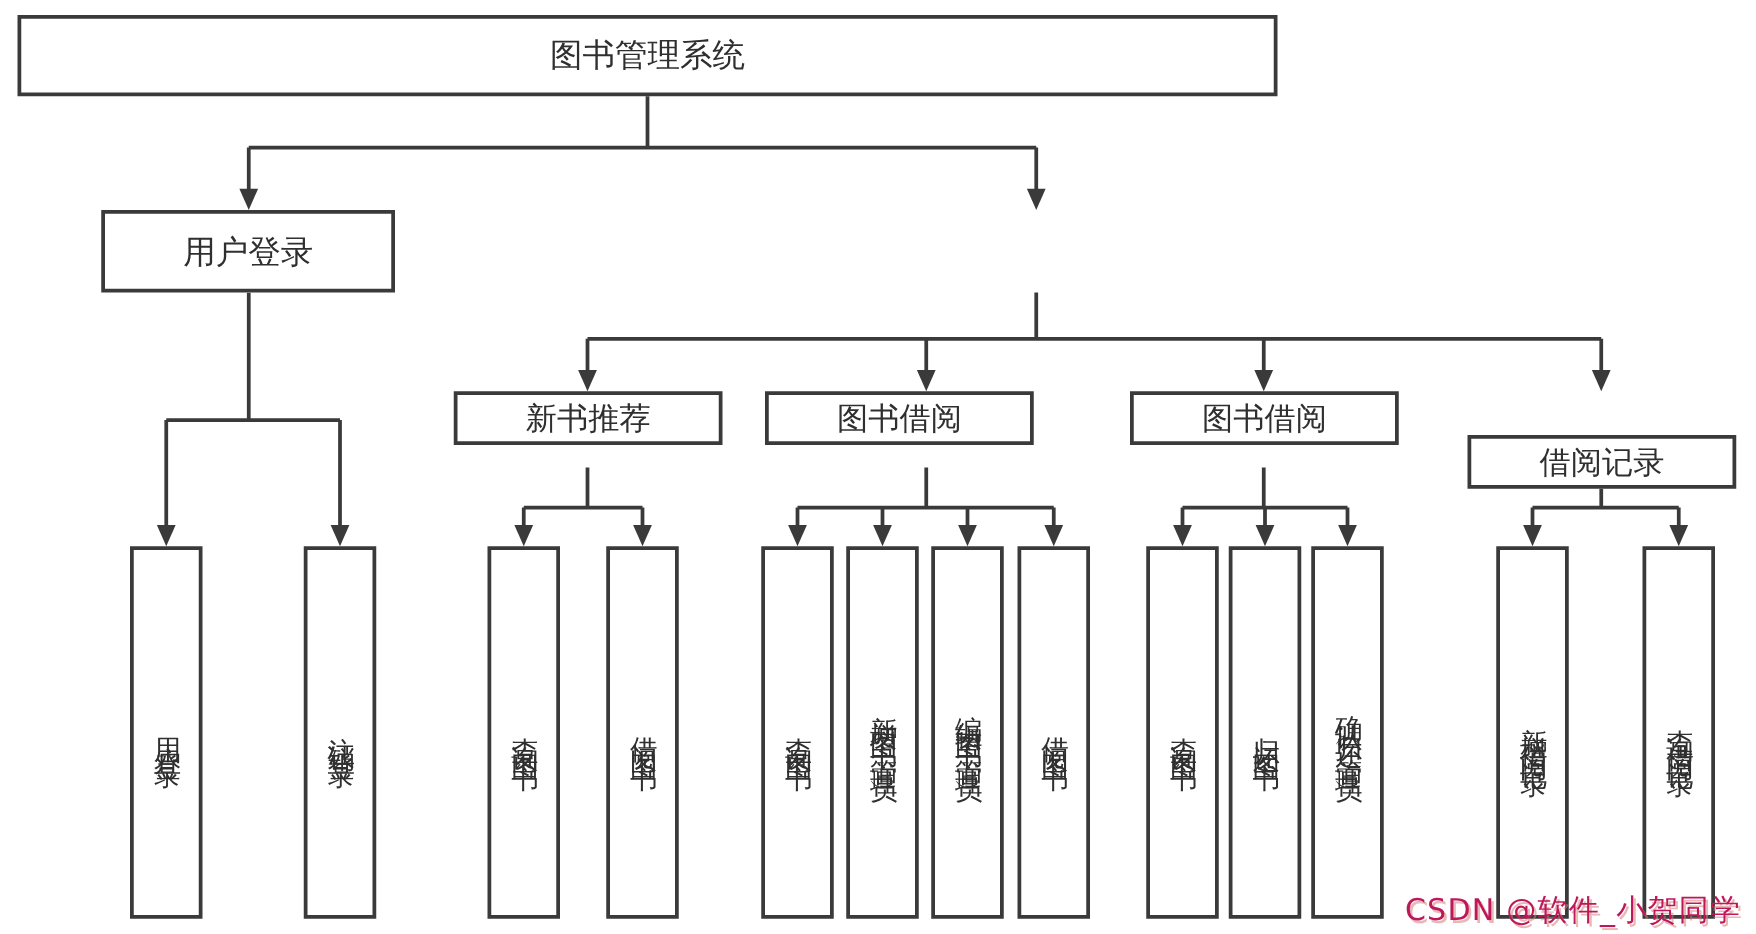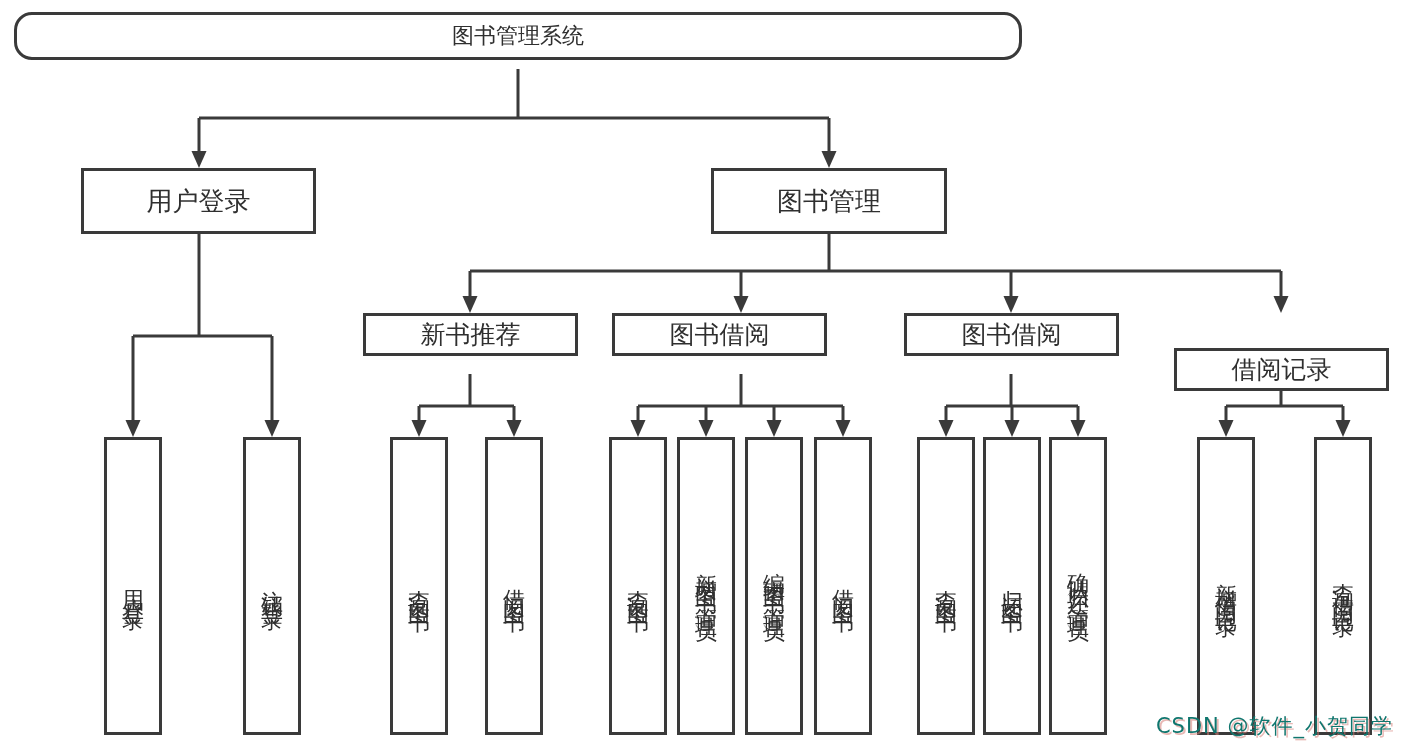--- a/index.html
+++ b/index.html
@@ -30,21 +30,21 @@
     position: absolute;
     background: #ffffff;
     border: 3px solid #3a3a3a;
     display: flex;
     align-items: center;
     justify-content: center;
     color: #2f2f2f;
     text-align: center;
     white-space: nowrap;
   }
-  .root-node  { left: 14px;  top: 12px;  width: 1008px; height: 48px; font-size: 22px; border-radius: 18px; }
+  .root-node  { left: 14px;  top: 12px;  width: 1008px; height: 65px; font-size: 26px; }
   .l2-node    { top: 168px;  height: 66px; font-size: 26px; }
   .l2-a { left: 81px;  width: 235px; }
   .l2-b { left: 711px; width: 236px; }
   .l3-node    { top: 313px; width: 215px; height: 43px; font-size: 25px; }
   .l3-a { left: 363px; }
   .l3-b { left: 612px; }
   .l3-c { left: 904px; }
   .l3-d { left: 1174px; margin-top: 35px; }
   .leaf-node {
     top: 437px;
@@ -67,22 +67,22 @@
   .lf8  { left: 814px; }
   .lf9  { left: 917px; }
   .lf10 { left: 983px; }
   .lf11 { left: 1049px; }
   .lf12 { left: 1197px; }
   .lf13 { left: 1314px; }
   .watermark {
     position: absolute;
     right: 12px;
     top: 712px;
-    font-size: 21px;
-    color: #0f766e;
+    font-size: 24px;
+    color: #be185d;
     letter-spacing: 1px;
     text-shadow: 2px 2px 0 rgba(213, 125, 118, 0.55);
     white-space: nowrap;
   }
 </style>
 </head>
 <body>
 
 <div class="canvas">
 
@@ -125,21 +125,20 @@
     <g>
       <path d="M1281 374 V407 M1226 406 H1343 M1226 406 V421 M1343 406 V421"></path>
       <polygon points="1218.5,420 1233.5,420 1226,437"></polygon>
       <polygon points="1335.5,420 1350.5,420 1343,437"></polygon>
     </g>
   </svg>
 
   <div class="node root-node">图书管理系统</div>
 
   <div class="node l2-node l2-a">用户登录</div>
-  <div class="node l2-node l2-b">图书管理</div>
 
   <div class="node l3-node l3-a">新书推荐</div>
   <div class="node l3-node l3-b">图书借阅</div>
   <div class="node l3-node l3-c">图书借阅</div>
   <div class="node l3-node l3-d">借阅记录</div>
 
   <div class="node leaf-node lf1">用户登录</div>
   <div class="node leaf-node lf2">注销登录</div>
   <div class="node leaf-node lf3">查询图书</div>
   <div class="node leaf-node lf4">借阅图书</div>

